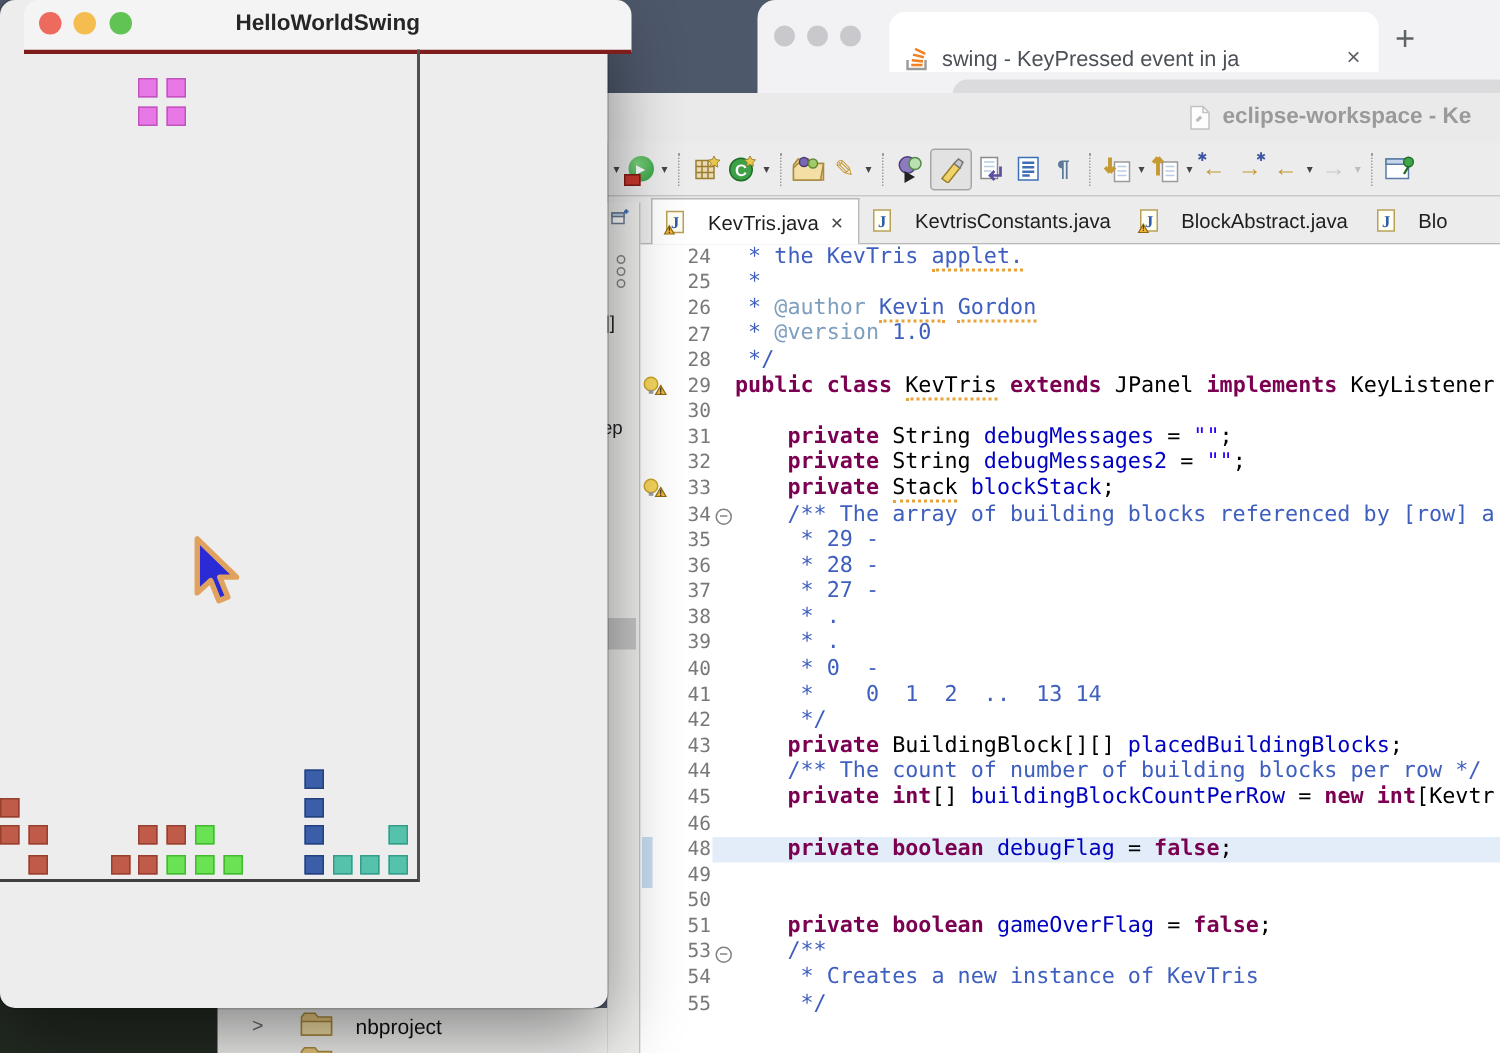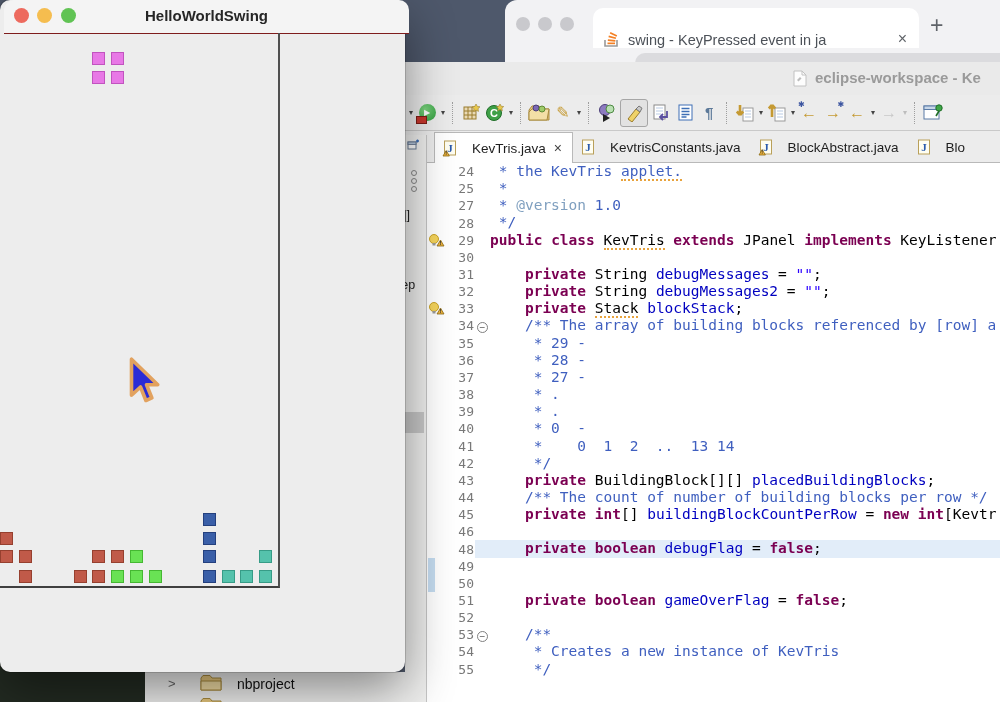--- a/index.html
+++ b/index.html
@@ -77,22 +77,22 @@
   #range-bar{position:absolute;left:1px;width:7px;background:#C5DCF0;}
 
   
   #explorer{left:145px;top:672px;width:260px;height:30px;background:#F1F1F0;overflow:hidden;}
   #explorer .chev{position:absolute;left:23px;top:4px;color:#666;font-size:13px;}
   #explorer .lbl{position:absolute;left:92px;top:4px;font-size:14px;color:#111;}
 
   
   #game{left:0;top:0;width:405px;height:672px;background:#EDEDED;border-radius:10px;
         box-shadow:0 18px 50px rgba(0,0,0,0.45), 0 0 0 1px rgba(0,0,0,0.15);}
-  #gtitlebar{position:absolute;left:4px;top:0;width:100%;height:33px;background:#F4F4F4;
-             border-bottom:1px solid #7f1d1d;border-radius:10px 10px 0 0;}
+  #gtitlebar{position:absolute;left:16px;top:0;width:100%;height:33px;background:#F4F4F4;
+             border-bottom:3px solid #7f1d1d;border-radius:10px 10px 0 0;}
   .tl{position:absolute;top:8px;width:15px;height:15px;border-radius:50%;}
   #gtitle{position:absolute;left:0;top:7px;width:100%;text-align:center;font-size:15px;font-weight:bold;color:#262626;}
   #gfield{position:absolute;left:0;top:33px;width:278px;height:553px;
           border-right:2px solid #4F4F4F;border-bottom:2px solid #3F3F3F;box-sizing:content-box;}
   .blk{position:absolute;width:13px;height:13px;box-sizing:border-box;}
 
   svg{display:block;}
 </style>
 </head>
 <body>
@@ -317,20 +317,28 @@
           <div class="row">
             <span class="ann"></span>
             <span class="num">25</span>
             <span class="lineright">
               <span class="fold"></span>
               <span class="code"><span class="c"> *</span></span>
             </span>
           </div>
           <div class="row">
             <span class="ann"></span>
+            <span class="num">26</span>
+            <span class="lineright">
+              <span class="fold"></span>
+              <span class="code"><span class="c"> * </span><span class="tg">@author</span><span class="c"> </span><span class="csp">Kevin</span><span class="c"> </span><span class="csp">Gordon</span></span>
+            </span>
+          </div>
+          <div class="row">
+            <span class="ann"></span>
             <span class="num">27</span>
             <span class="lineright">
               <span class="fold"></span>
               <span class="code"><span class="c"> * </span><span class="tg">@version</span><span class="c"> 1.0</span></span>
             </span>
           </div>
           <div class="row">
             <span class="ann"></span>
             <span class="num">28</span>
             <span class="lineright">
@@ -519,28 +527,20 @@
               <span class="fold"></span>
               <span class="code"><span class="d">    </span></span>
             </span>
           </div>
           <div class="row">
             <span class="ann"></span>
             <span class="num">51</span>
             <span class="lineright">
               <span class="fold"></span>
               <span class="code"><span class="d">    </span><span class="k">private</span><span class="d"> </span><span class="k">boolean</span><span class="d"> </span><span class="f">gameOverFlag</span><span class="d"> = </span><span class="k">false</span><span class="d">;</span></span>
-            </span>
-          </div>
-          <div class="row">
-            <span class="ann"></span>
-            <span class="num">52</span>
-            <span class="lineright">
-              <span class="fold"></span>
-              <span class="code"></span>
             </span>
           </div>
           <div class="row">
             <span class="ann"></span>
             <span class="num">53</span>
             <span class="lineright">
               <span class="fold"><span class="foldicon">−</span></span>
               <span class="code"><span class="d">    </span><span class="c">/**</span></span>
             </span>
           </div>

